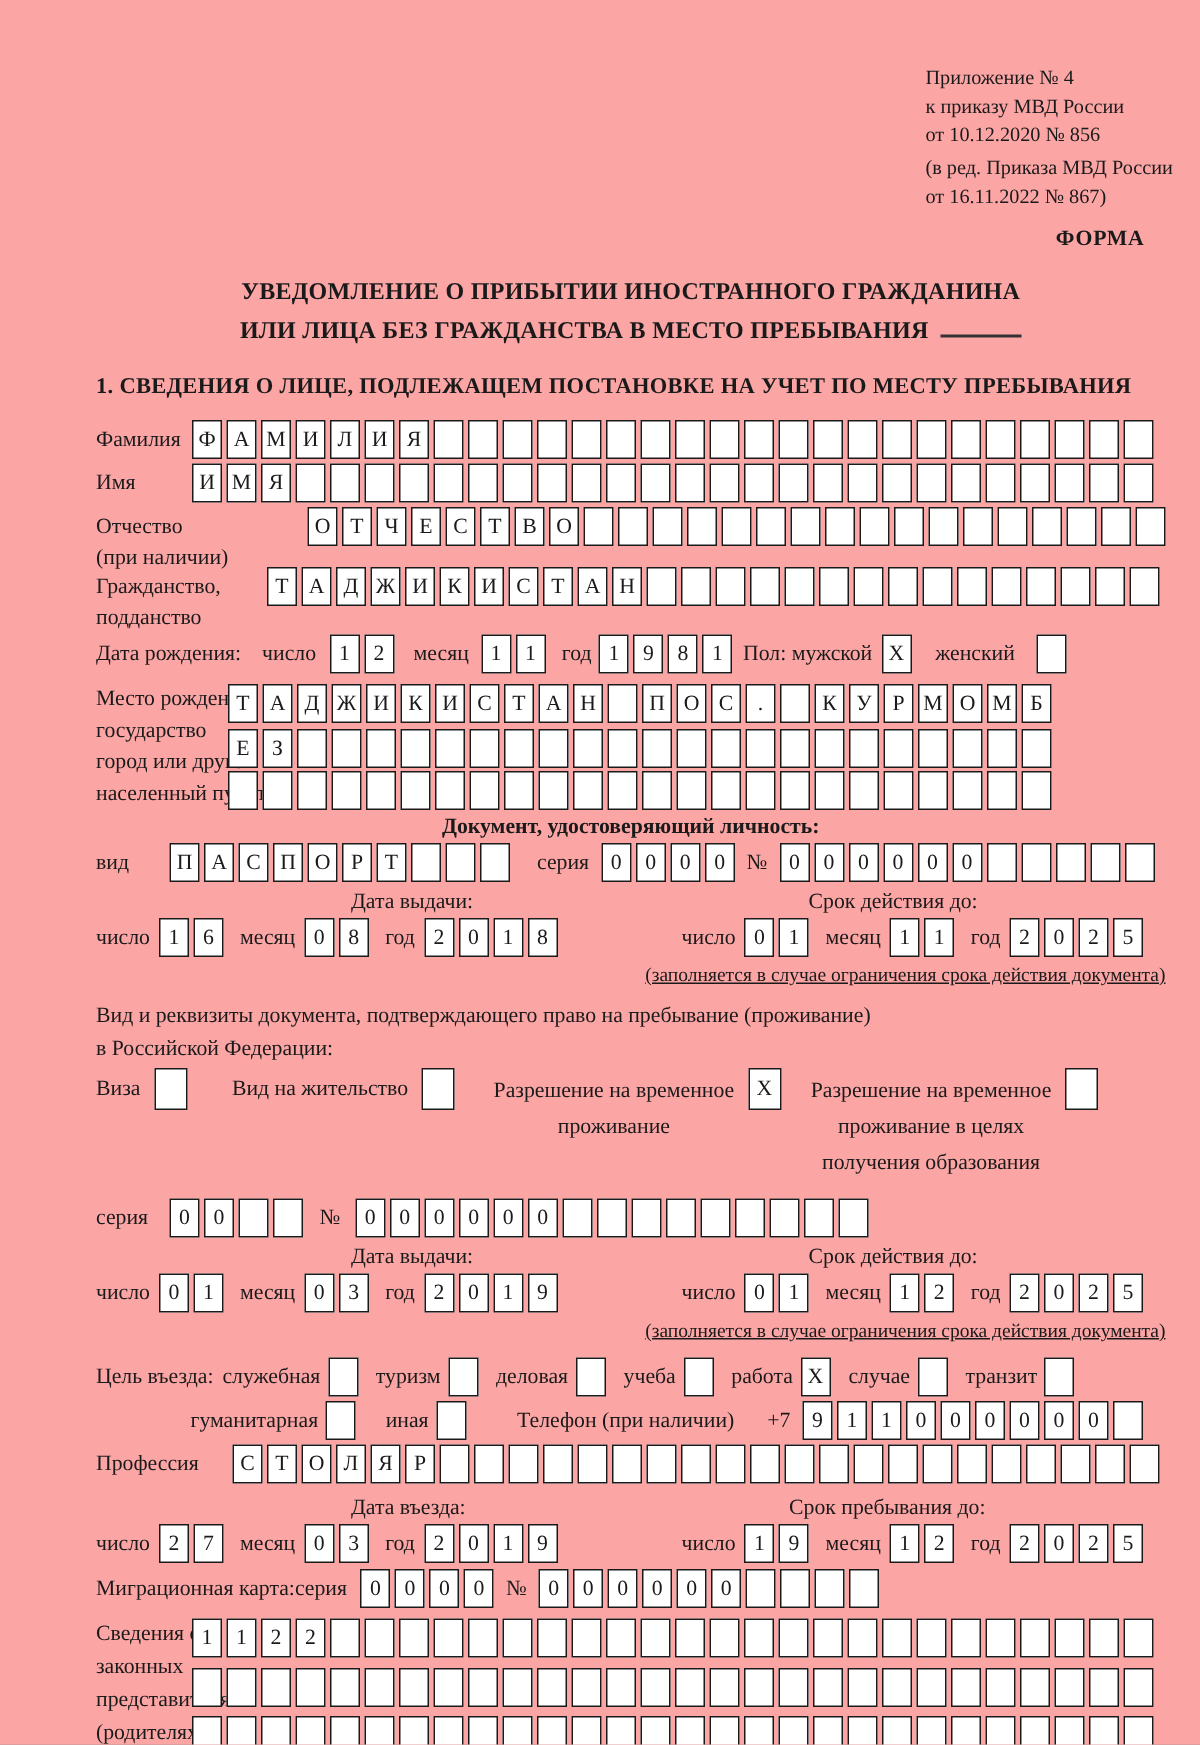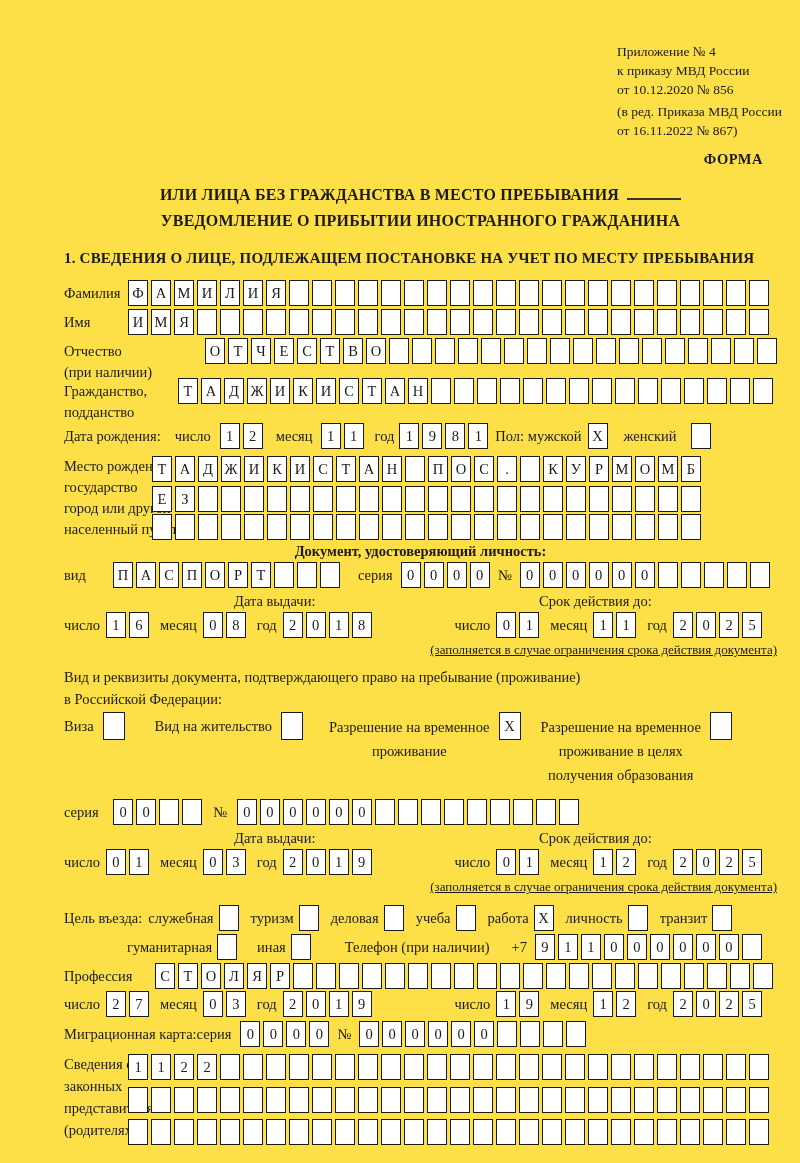--- a/index.html
+++ b/index.html
@@ -1,20 +1,20 @@
 <!DOCTYPE html>
 <html><head>
 <meta charset="utf-8">
 <style>
   html,body { margin:0; padding:0; }
   body { background:#888; }
   * { box-sizing:border-box; }
   .page {
     position:relative; width:800px; height:1163px; margin:0 auto;
-    background:#fde047; color:#1a1a1a;
+    background:#fca5a5; color:#1a1a1a;
     font-family:"Liberation Serif","DejaVu Serif",serif;
     padding:42px 23px 0 64px; overflow:hidden;
   }
   .hdr { margin-left:553px; font-size:13.5px; line-height:19px; white-space:nowrap; }
   .hdr .gap { margin-top:3px; }
   .forma { text-align:right; margin:11px 14px 0 0; font-weight:bold; font-size:14.5px; letter-spacing:.5px; }
   .title { text-align:center; margin-top:14px; font-weight:bold; font-size:16px; line-height:26px; letter-spacing:.2px; }
   .blank-line { display:inline-block; width:54px; height:13px; border-bottom:2px solid #333; margin-left:8px; }
   .sec1 { margin-top:16px; font-weight:bold; font-size:15px; letter-spacing:.2px; }
 
@@ -70,22 +70,22 @@
     <div>Приложение № 4</div>
     <div>к приказу МВД России</div>
     <div>от 10.12.2020 № 856</div>
     <div class="gap">(в ред. Приказа МВД России</div>
     <div>от 16.11.2022 № 867)</div>
   </div>
 
   <div class="forma">ФОРМА</div>
 
   <div class="title">
+    <div>УВЕДОМЛЕНИЕ О ПРИБЫТИИ ИНОСТРАННОГО ГРАЖДАНИНА</div>
     <div><span>ИЛИ ЛИЦА БЕЗ ГРАЖДАНСТВА В МЕСТО ПРЕБЫВАНИЯ</span><span class="blank-line"></span></div>
-    <div>УВЕДОМЛЕНИЕ О ПРИБЫТИИ ИНОСТРАННОГО ГРАЖДАНИНА</div>
   </div>
 
   <div class="sec1">1. СВЕДЕНИЯ О ЛИЦЕ, ПОДЛЕЖАЩЕМ ПОСТАНОВКЕ НА УЧЕТ ПО МЕСТУ ПРЕБЫВАНИЯ</div>
 
   <div class="row mt17">
     <span class="lbl w64">Фамилия</span>
     <span class="boxes">
         <span class="cell">Ф</span>
         <span class="cell">А</span>
         <span class="cell">М</span>
@@ -560,21 +560,21 @@
           <span class="cell"></span>
         </span>
     </span>
     <span class="pair">
       <span class="lbl2">работа</span>
       <span class="boxes">
           <span class="cell">X</span>
         </span>
     </span>
     <span class="pair">
-      <span class="lbl2">личность</span>
+      <span class="lbl2">случае</span>
       <span class="boxes">
           <span class="cell"></span>
         </span>
     </span>
     <span class="pair" style="margin-right:0">
       <span class="lbl2">транзит</span>
       <span class="boxes">
           <span class="cell"></span>
         </span>
     </span>
@@ -635,20 +635,24 @@
         <span class="cell"></span>
         <span class="cell"></span>
         <span class="cell"></span>
         <span class="cell"></span>
         <span class="cell"></span>
         <span class="cell"></span>
         <span class="cell"></span>
       </span>
   </div>
 
+  <div class="dlabels" style="margin-top:7px">
+    <span class="dl1">Дата въезда:</span>
+    <span class="dl2" style="left:462px">Срок пребывания до:</span>
+  </div>
 
   <div class="row dates">
     <span class="grp">
       <span class="lbl2">число</span>
       <span class="boxes">
           <span class="cell">2</span>
           <span class="cell">7</span>
         </span>
       <span class="lbl2">месяц</span>
       <span class="boxes">

